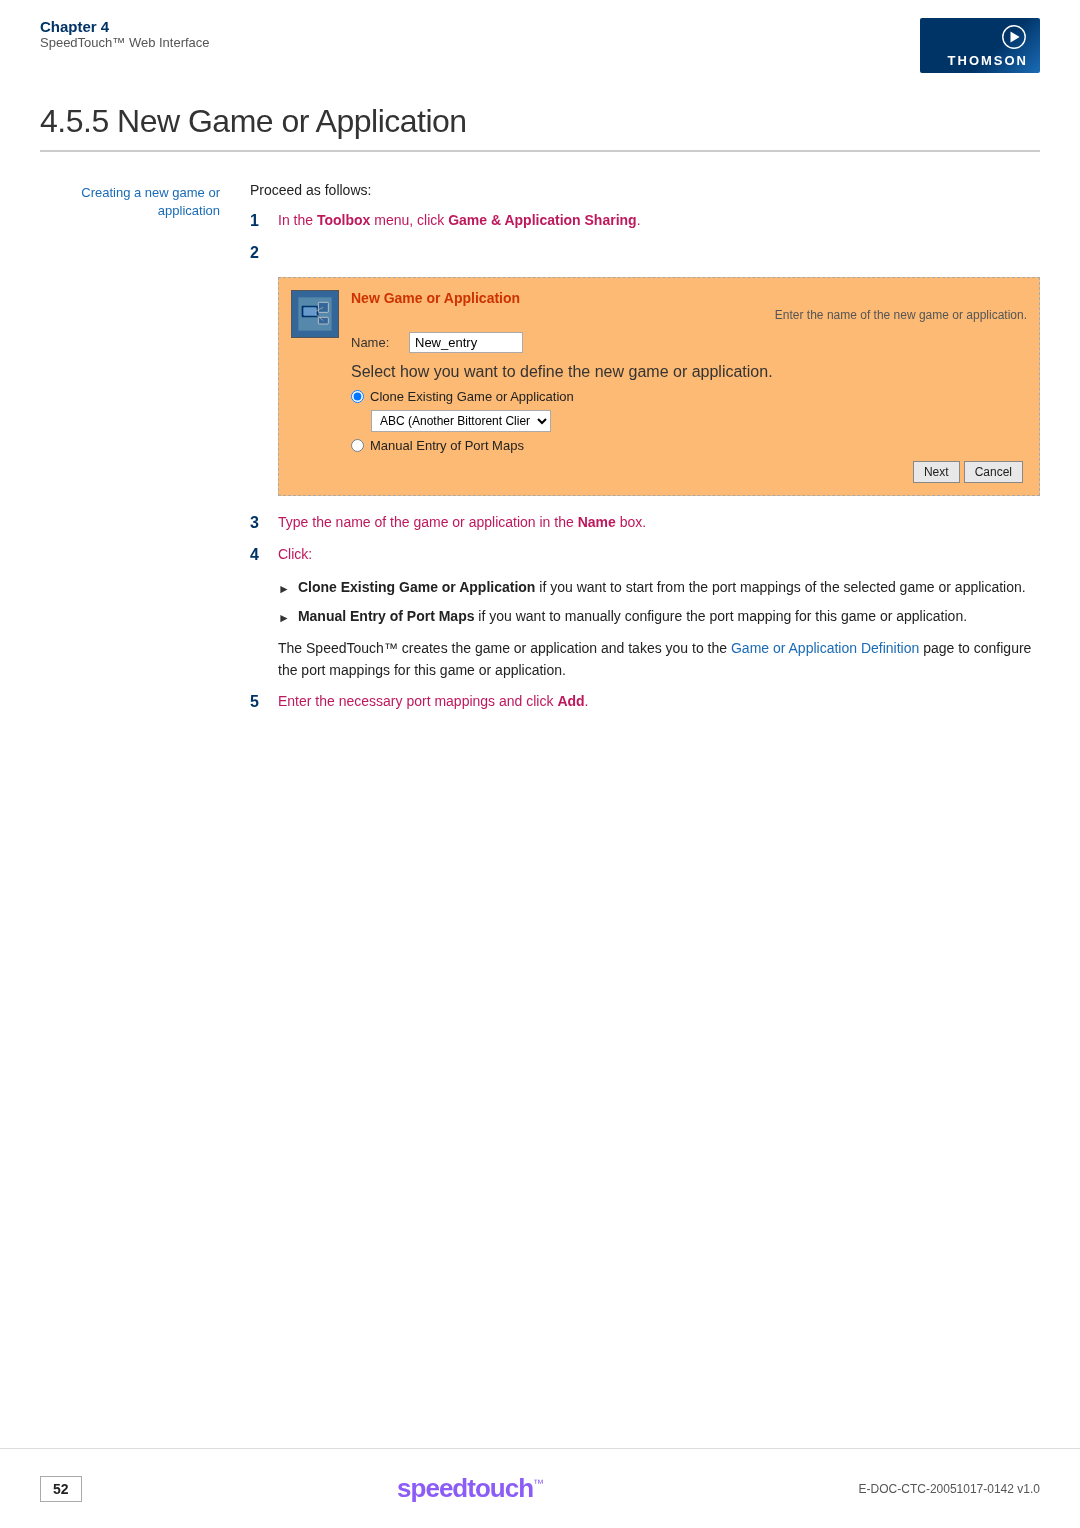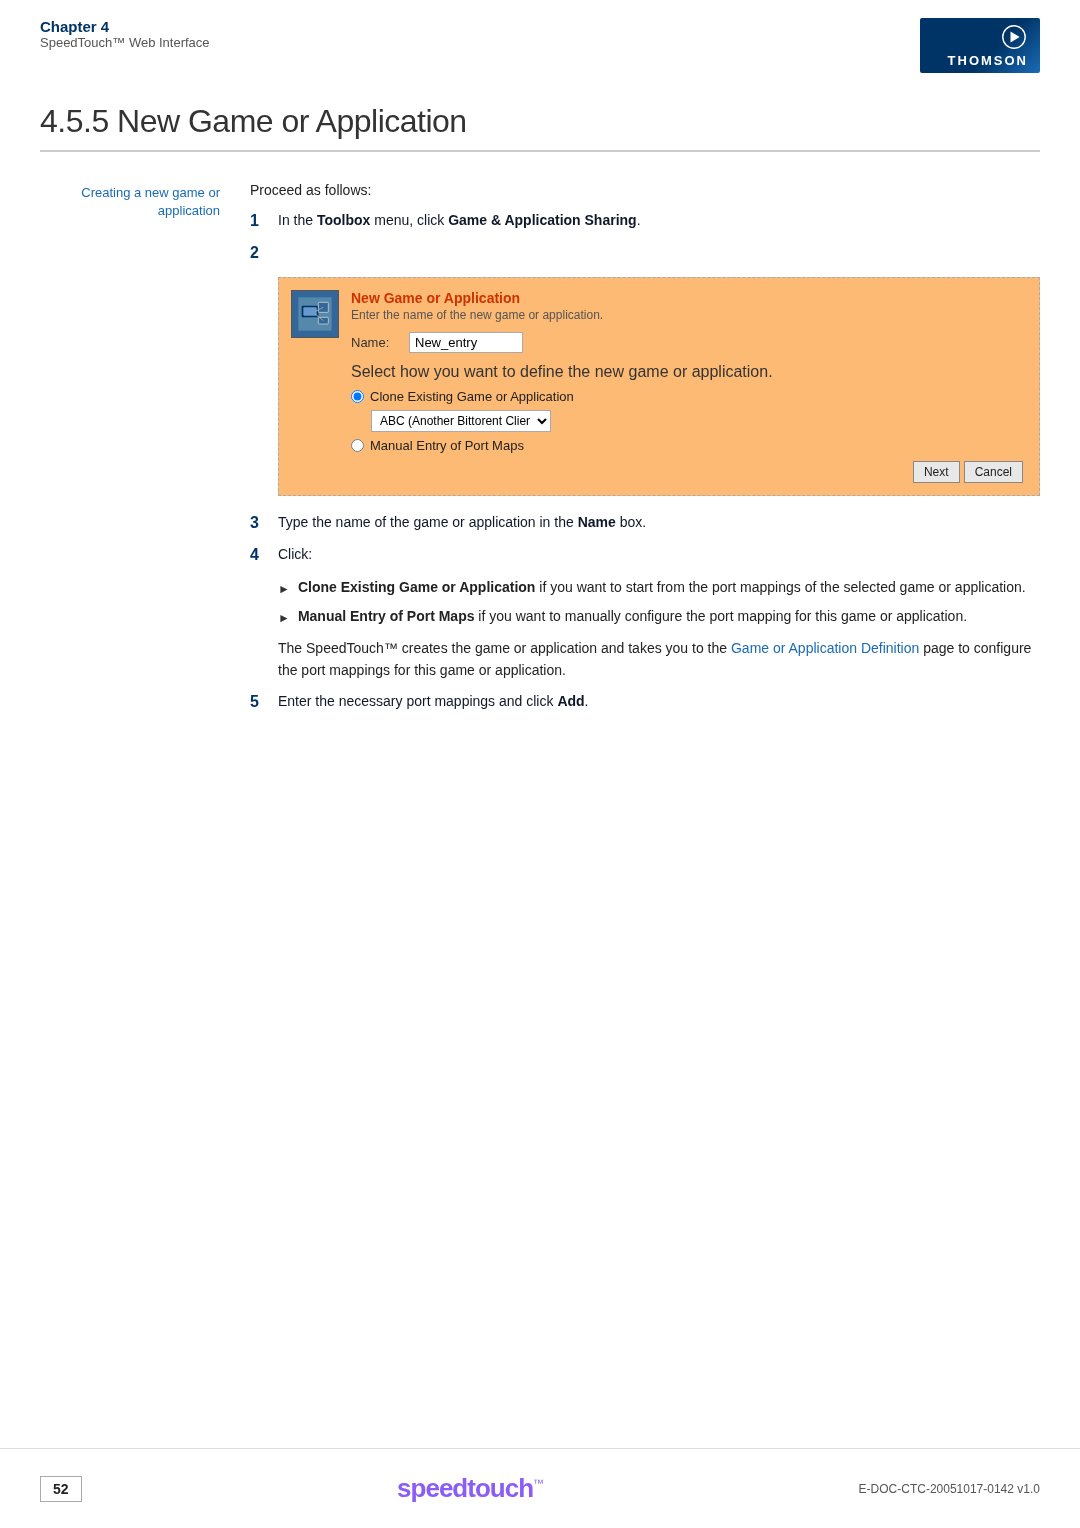--- a/index.html
+++ b/index.html
@@ -119,21 +119,21 @@
       color: #003366;
       font-weight: bold;
       font-size: 16px;
       min-width: 18px;
       flex-shrink: 0;
       line-height: 1.4;
     }
     .step-text {
       font-size: 14px;
       line-height: 1.5;
-      color: #0f172a;
+      color: #be185d;
     }
     .step-text b { font-weight: bold; }
 
     
     .dialog-container {
       border: 1px dashed #aaa;
       margin: 12px 0 16px 28px;
       padding: 0;
       background: #fdba74;
     }
@@ -162,20 +162,21 @@
     .dialog-title {
       color: #cc3300;
       font-weight: bold;
       font-size: 14px;
       margin-bottom: 2px;
     }
     .dialog-subtitle {
       color: #555;
       font-size: 12px;
       margin-bottom: 10px;
+      text-align: right;
     }
     .dialog-form {
       font-size: 13px;
     }
     .form-row {
       display: flex;
       align-items: center;
       margin-bottom: 10px;
       gap: 8px;
     }

